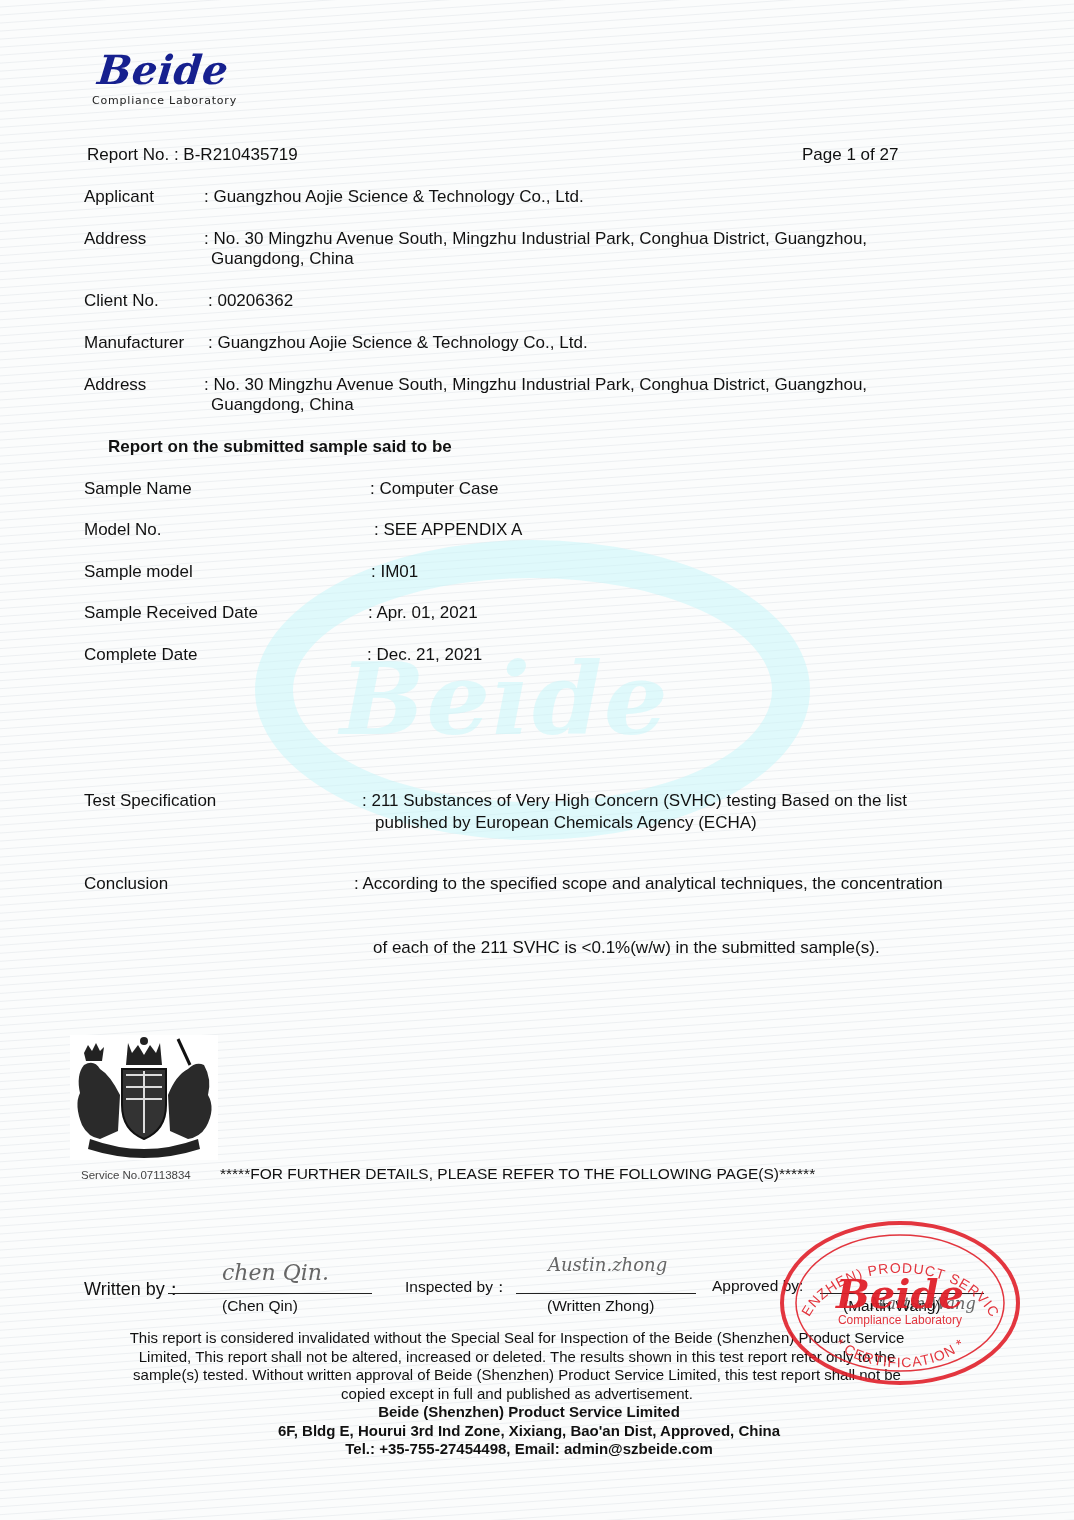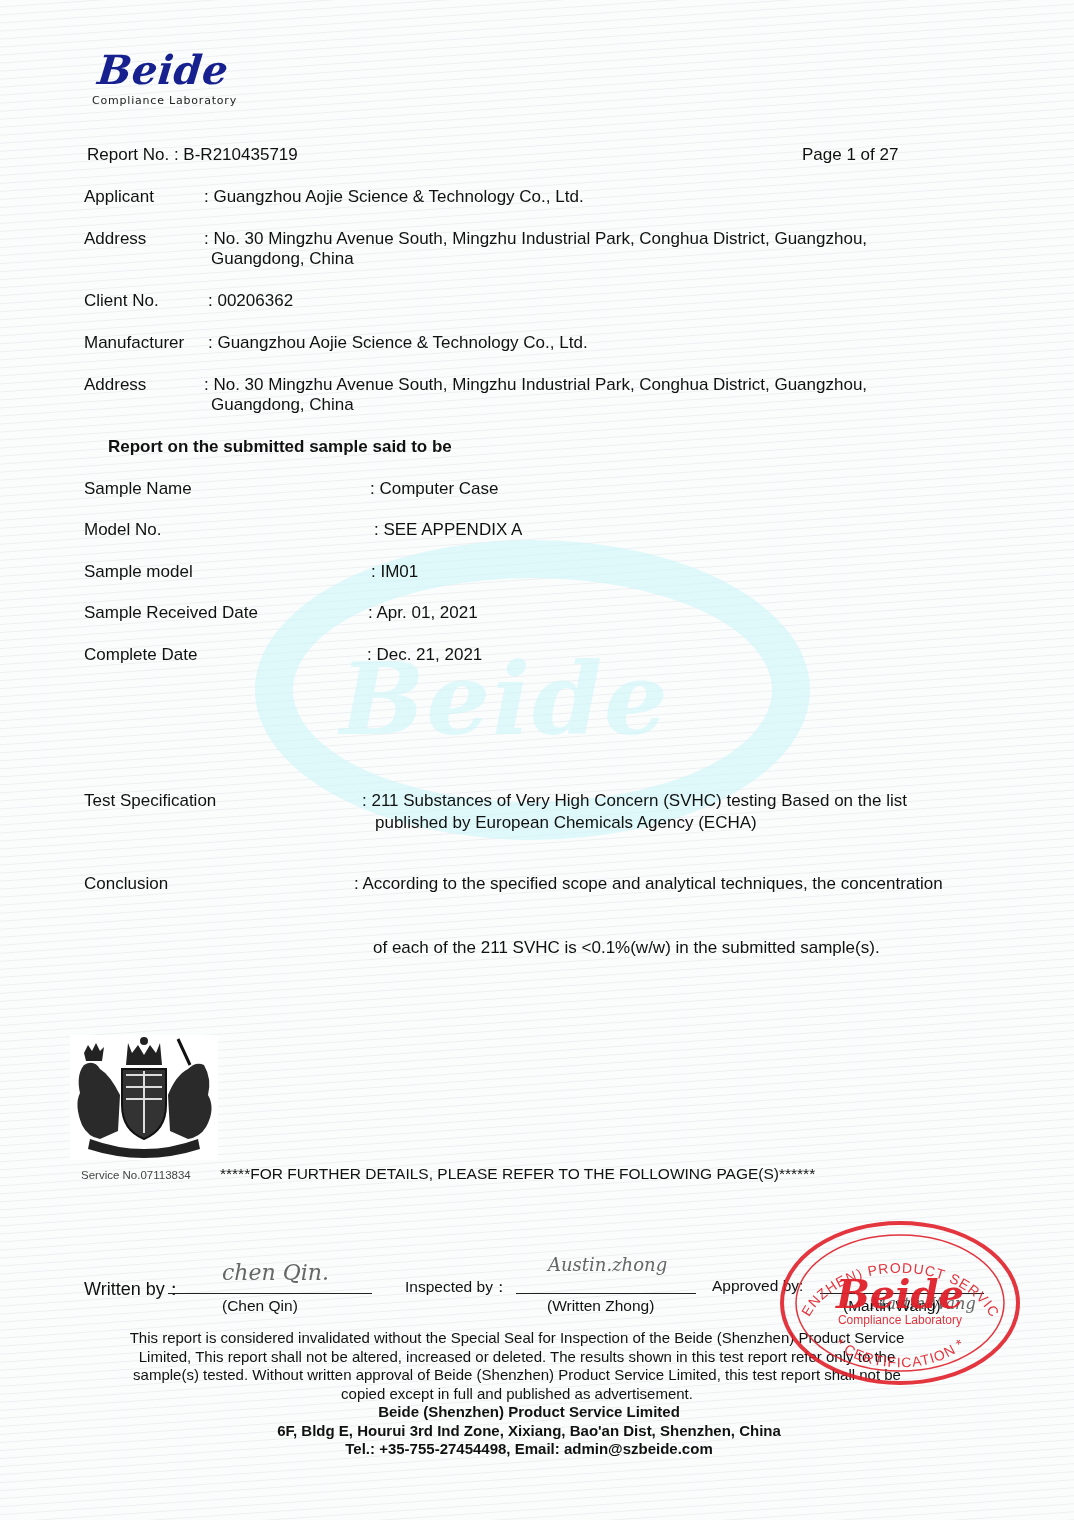--- a/index.html
+++ b/index.html
@@ -122,21 +122,21 @@
   <div class="sig-line" style="left:820px; top:1293px; width:164px;"></div>
   <div class="sig-script" style="left:870px; top:1258px; font-size:16px;margin-top:36px;">Martin Wang</div>
   <div class="abs" style="left:843px; top:1297px; font-size:15.5px;">(Martin Wang)</div>
 
   <div class="abs footer">
     <div>This report is considered invalidated without the Special Seal for Inspection of the Beide (Shenzhen) Product Service</div>
     <div>Limited, This report shall not be altered, increased or deleted. The results shown in this test report refer only to the</div>
     <div>sample(s) tested. Without written approval of Beide (Shenzhen) Product Service Limited, this test report shall not be</div>
     <div>copied except in full and published as advertisement.</div>
     <div class="bold">Beide (Shenzhen) Product Service Limited</div>
-    <div class="bold">6F, Bldg E, Hourui 3rd Ind Zone, Xixiang, Bao'an Dist, Shenzhen, China</div>
+    <div class="bold">6F, Bldg E, Hourui 3rd Ind Zone, Xixiang, Bao'an Dist, Approved, China</div>
     <div class="bold">Tel.: +35-755-27454498, Email: admin@szbeide.com</div>
   </div>
 
   <div class="abs stamp">
     <svg width="244" height="166" viewBox="0 0 244 166">
       <defs>
         <path id="arcTop" d="M 30 100 A 96 66 0 0 1 214 100"></path>
         <path id="arcBot" d="M 50 118 A 80 52 0 0 0 194 118"></path>
       </defs>
       <ellipse cx="122" cy="83" rx="118" ry="80" fill="none" stroke="#e0202a" stroke-width="4" opacity="0.9"></ellipse>

